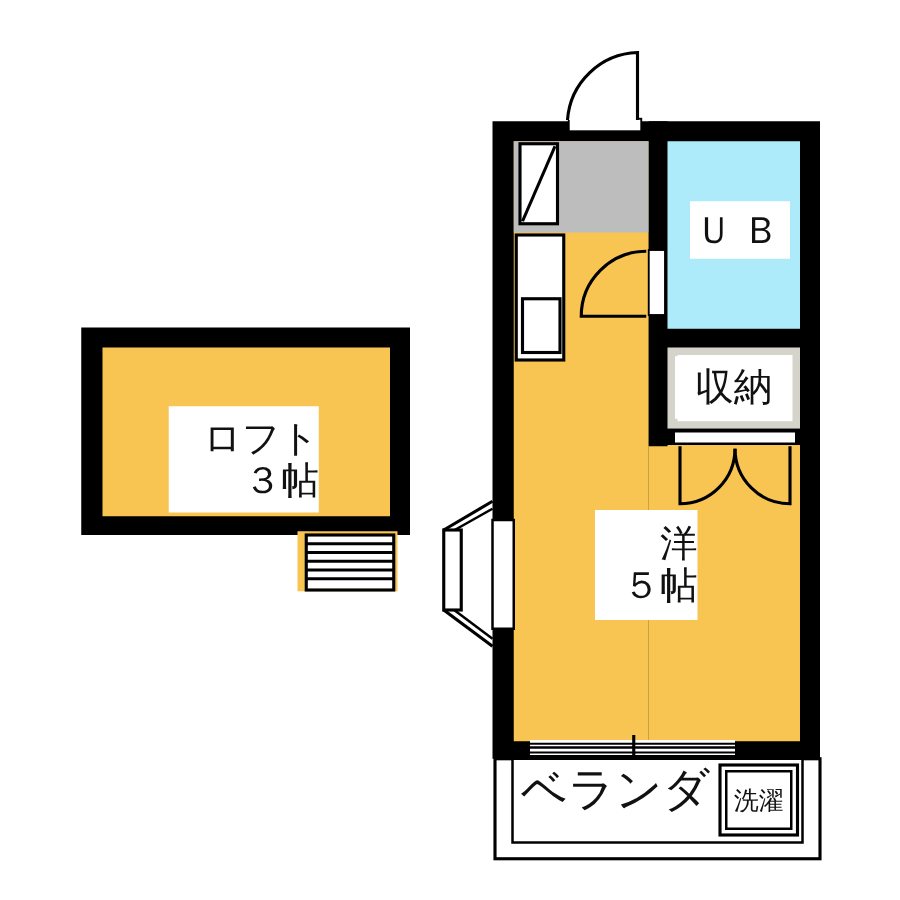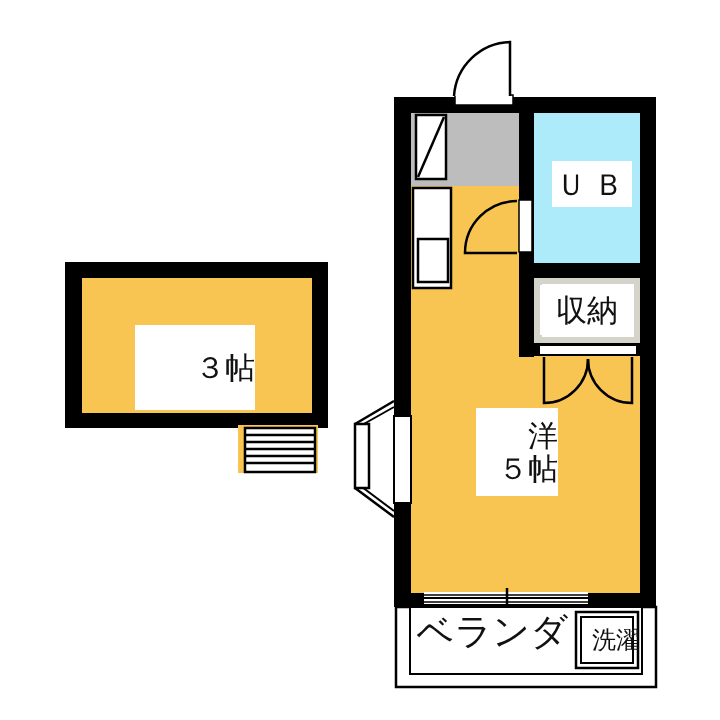--- a/index.html
+++ b/index.html
@@ -8,21 +8,21 @@
     #plan { position: absolute; left: 0; top: 0; width: 720px; height: 720px; }
     .label { position: absolute; background: #ffffff; color: #111;
              display: flex; flex-direction: column; align-items: flex-end; justify-content: center;
              line-height: 1.1; text-align: center; }
     .label span { display: block; white-space: nowrap; }
     .lbl-loft { left: 135px; top: 325px; width: 120px; height: 85px; font-size: 30px; }
     .lbl-ub { left: 552px; top: 161px; width: 80px; height: 46px; font-size: 30px; letter-spacing: 8px; }
     .lbl-storage { left: 540px; top: 285px; width: 78px; height: 50px; font-size: 31px; }
     .lbl-western { left: 476px; top: 408px; width: 82px; height: 88px; font-size: 30px; }
     .lbl-veranda { left: 428px; top: 612px; width: 140px; height: 40px; font-size: 37px; background: transparent; }
-    .lbl-washer { left: 588px; top: 619px; width: 52px; height: 42px; font-size: 24px; background: transparent; }
+    .lbl-washer { left: 575px; top: 619px; width: 52px; height: 42px; font-size: 20px; background: transparent; }
   </style>
 </head>
 <body>
 
 <svg id="plan" viewBox="0 0 720 720" xmlns="http://www.w3.org/2000/svg">
 
   <g>
     <rect x="65" y="262" width="263" height="166" fill="#000"></rect>
     <rect x="82" y="278" width="230" height="135" fill="#F9C552"></rect>
 
@@ -103,20 +103,21 @@
     <rect x="396" y="607" width="260" height="80" fill="#fff" stroke="#000" stroke-width="2.5"></rect>
     <rect x="410" y="607" width="232" height="67" fill="#fff" stroke="#000" stroke-width="2"></rect>
     <g>
       <rect x="576" y="612" width="62" height="56" fill="#fff" stroke="#000" stroke-width="2.5"></rect>
       <rect x="581" y="617" width="52" height="46" fill="#fff" stroke="#000" stroke-width="2"></rect>
     </g>
   </g>
 </svg>
 
 <div class="label lbl-loft">
+  <span>ロフト</span>
   <span>３帖</span>
 </div>
 
 <div class="label lbl-ub">
   <span>ＵＢ</span>
 </div>
 
 <div class="label lbl-storage">
   <span>収納</span>
 </div>

